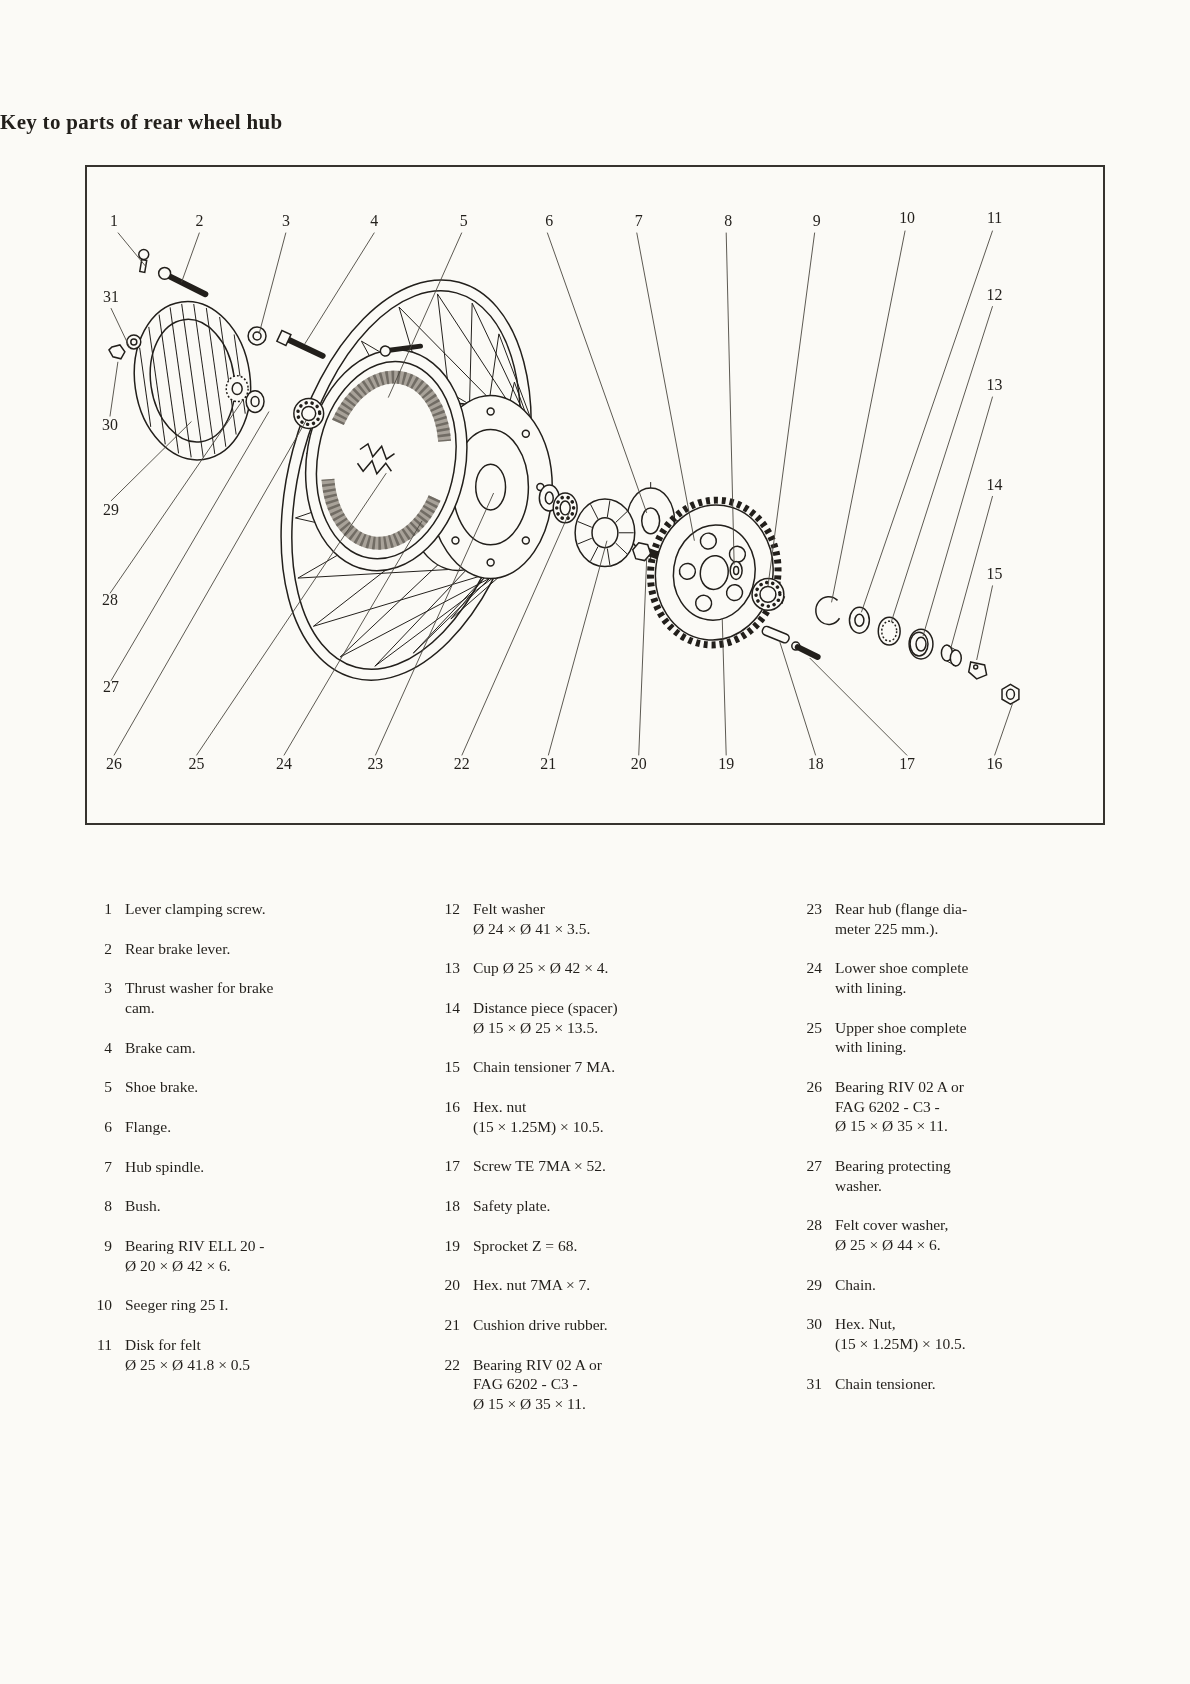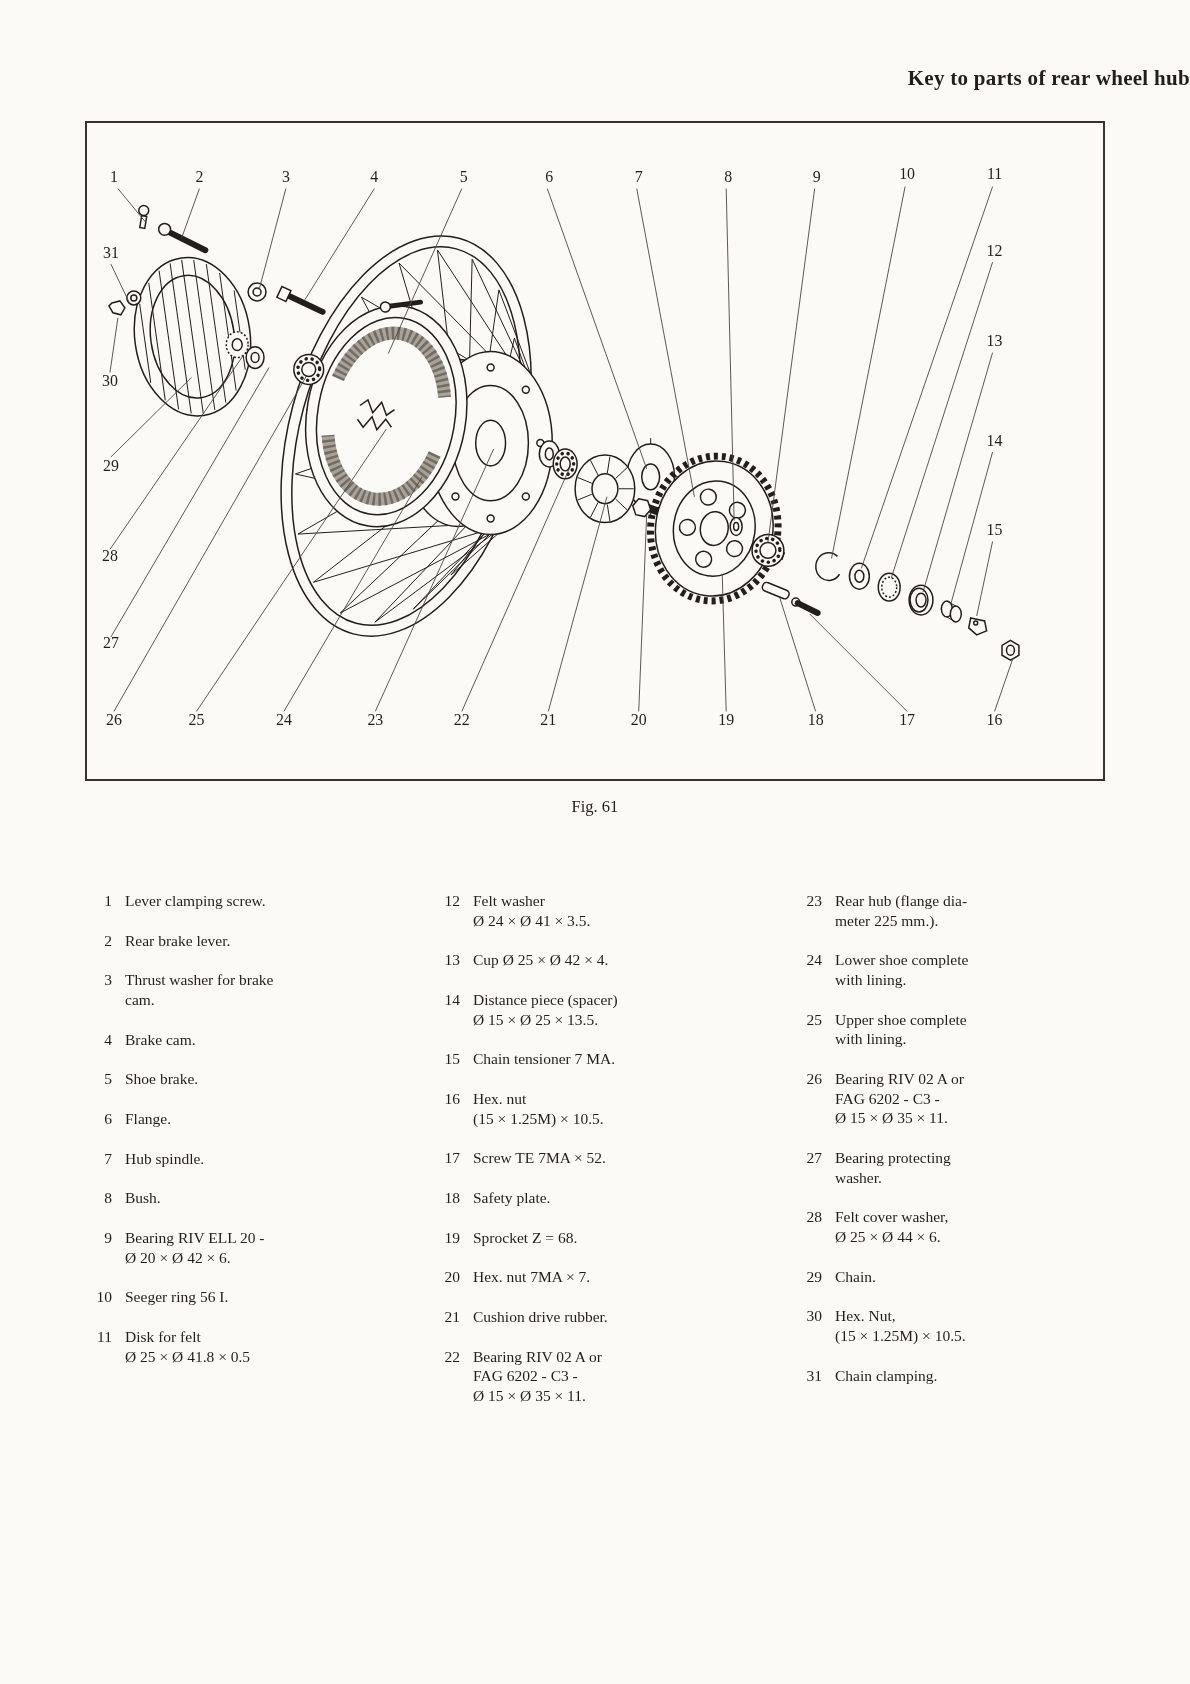--- a/index.html
+++ b/index.html
@@ -2,21 +2,21 @@
 <html style="--ink: #221f1b; --paper: #fbfaf6;"><head>
 <meta charset="utf-8">
 <style>
   *{margin:0;padding:0;box-sizing:border-box;}
   html,body{background:#e9e7e1;}
   .page{
     width:1190px;height:1684px;margin:0 auto;position:relative;
     background:var(--paper,#fbfaf6);color:var(--ink,#221f1b);
     font-family:"Liberation Serif","DejaVu Serif",serif;
   }
-  .title{padding-top:66px;text-align:right;font-size:21px;font-weight:bold;letter-spacing:.3px;}
+  .title{padding-top:110px;text-align:left;font-size:21px;font-weight:bold;letter-spacing:.3px;}
   .figure-frame{
     margin:30px 85px 0 85px;width:1020px;height:660px;
     border:2px solid #36332e;background:var(--paper,#fbfaf6);position:relative;
   }
   .figure-frame svg{width:100%;height:100%;display:block;}
   .caption{text-align:center;margin-top:16px;font-size:16.5px;}
   .parts{display:flex;margin-top:74px;padding-left:88px;padding-right:50px;}
   .col{display:flex;flex-direction:column;}
   .col-1{width:348px;}
   .col-2{width:362px;}
@@ -276,21 +276,20 @@
         <text x="26" y="602">26</text>
         <text x="23" y="525">27</text>
         <text x="22" y="437">28</text>
         <text x="23" y="346">29</text>
         <text x="22" y="261">30</text>
         <text x="23" y="132">31</text>
       </g>
     </svg>
   </div>
 
-  <div class="caption">Fig. 61</div>
 
   <div class="parts">
 
     <div class="col col-1">
       <div class="part-item">
           <span class="part-num">1</span>
           <div class="part-text">Lever clamping screw.</div>
         </div>
       <div class="part-item">
           <span class="part-num">2</span>
@@ -321,21 +320,21 @@
           <span class="part-num">8</span>
           <div class="part-text">Bush.</div>
         </div>
       <div class="part-item">
           <span class="part-num">9</span>
           <div class="part-text">Bearing RIV ELL 20 -
 Ø 20 × Ø 42 × 6.</div>
         </div>
       <div class="part-item">
           <span class="part-num">10</span>
-          <div class="part-text">Seeger ring 56 I.</div>
+          <div class="part-text">Seeger ring 25 I.</div>
         </div>
       <div class="part-item">
           <span class="part-num">11</span>
           <div class="part-text">Disk for felt
 Ø 25 × Ø 41.8 × 0.5</div>
         </div>
     </div>
 
     <div class="col col-2">
       <div class="part-item">
@@ -425,18 +424,18 @@
           <span class="part-num">29</span>
           <div class="part-text">Chain.</div>
         </div>
       <div class="part-item">
           <span class="part-num">30</span>
           <div class="part-text">Hex. Nut,
 (15 × 1.25M) × 10.5.</div>
         </div>
       <div class="part-item">
           <span class="part-num">31</span>
-          <div class="part-text">Chain clamping.</div>
+          <div class="part-text">Chain tensioner.</div>
         </div>
     </div>
 
   </div>
 </div>
 
 </body></html>

